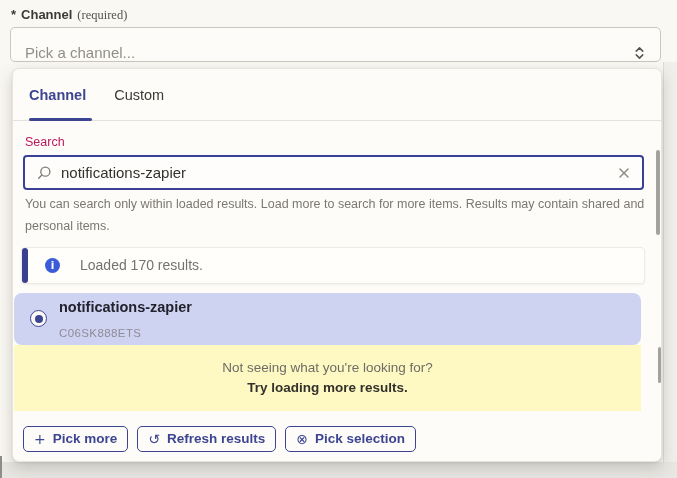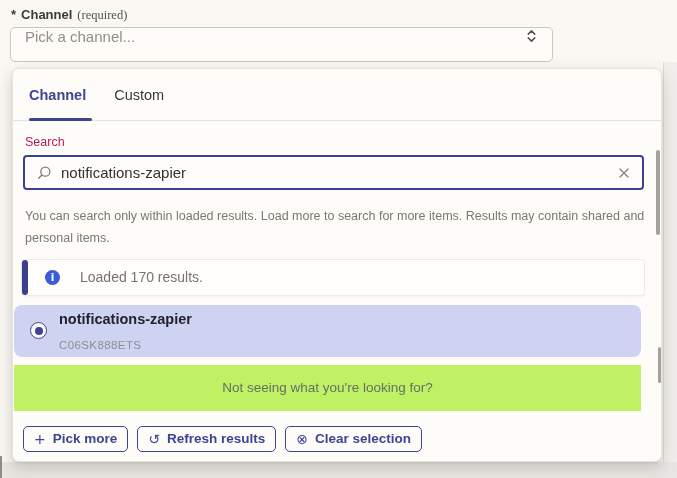--- a/index.html
+++ b/index.html
@@ -16,23 +16,23 @@
   .left-sliver { position:absolute; left:0; top:456px; width:2px; height:22px;
                  background:#8f8e89; }
 
   
   .field-label { position:absolute; left:11px; top:7px; display:flex;
                  align-items:baseline; gap:5px; }
   .req-marker, .field-name { font-size:13px; font-weight:700; color:#3b3a34; }
   .req-note { font-size:12.5px; color:#55534d;font-family:Liberation Serif, serif; }
 
   
-  .select-control { position:absolute; left:10px; top:27px; width:543px; height:35px;
+  .select-control { position:absolute; left:10px; top:27px; width:651px; height:35px;
                     background:#fdfcf8; border:1px solid #c9c7c0; border-radius:5px;
-                    display:flex; align-items:flex-start; padding:0 14px; cursor:pointer; }
+                    display:flex; align-items:flex-end; padding:0 14px; cursor:pointer; }
   .select-placeholder { flex:1; font-size:15px; color:#928f88; }
   .updown-icon { width:13px; height:16px; flex:none; }
 
   
   .panel { position:absolute; left:12px; top:68px; width:650px; height:394px;
            background:#fdfcf9; border:1px solid #e6e4de; border-radius:7px;
            box-shadow:0 6px 16px rgba(92,85,70,.25), 0 1px 3px rgba(0,0,0,.08); }
   .tabs { height:52px; border-bottom:1px solid #e4e2dc; display:flex;
           padding-left:16px; gap:22px; }
   .tab { position:relative; display:flex; align-items:center; padding:0 6px 0 0;
@@ -44,21 +44,21 @@
   .search-label { display:block; margin:14px 10px 0 12px; font-size:12.5px; color:#be185d; }
   .search-box { margin:6px 17px 0 10px; height:35px; border:2px solid #3a4194;
                 border-radius:4px; background:#fefdfb; display:flex; align-items:center;
                 padding:0 11px; gap:9px; }
   .search-box input { flex:1; border:none; background:transparent; outline:none;
                       font-family:inherit; font-size:15px; color:#34322d; }
   .magnifier { width:16px; height:16px; flex:none; }
   .x-btn { background:none; border:none; padding:0; width:14px; height:14px;
            flex:none; cursor:pointer; }
 
-  .help { margin:16px 14px 0 12px; font-size:12.5px; line-height:1.75; color:#7b7870; }
+  .help { margin:4px 14px 0 12px; font-size:12.5px; line-height:1.75; color:#7b7870; }
 
   .alert { margin:9px 16px 0 8px; height:37px; background:#fffefb;
            border:1px solid #ecebe4; border-radius:4px;
            box-shadow:0 1px 2px rgba(0,0,0,.05); display:flex; align-items:center; }
   .alert-bar { width:6px; align-self:stretch; background:#3a4090; border-radius:4px; }
   .info-badge { width:15px; height:15px; border-radius:50%; background:#3b5cd8;
                 color:#fff; font-size:10.5px; font-weight:700; line-height:1;
                 display:flex; align-items:center; justify-content:center;
                 margin-left:17px; flex:none; font-family:"DejaVu Sans",sans-serif; }
   .alert-text { margin-left:20px; font-size:14px; color:#737373; }
@@ -67,21 +67,21 @@
                 border-radius:8px; display:flex; align-items:center;
                 padding:6px 0 6px 16px; cursor:pointer; }
   .radio { width:17px; height:17px; border-radius:50%; border:1.5px solid #3d4592;
            background:#fbfaf6; position:relative; flex:none; }
   .radio::after { content:''; position:absolute; inset:3.5px; border-radius:50%;
                   background:#3d4592; }
   .result-texts { margin-left:12px; }
   .result-title { font-size:14.5px; font-weight:700; color:#23222c; }
   .result-id { font-size:11.5px; color:#8e8c96; letter-spacing:.4px; margin-top:12px; }
 
-  .empty-hint { margin:8px 20px 0 1px; background:#bef264; padding:15px 0 16px;
+  .empty-hint { margin:0 20px 0 1px; background:#fef9c3; padding:15px 0 16px;
                 text-align:center; }
   .hint1 { font-size:13.5px; color:#6e6c65; }
   .hint2 { font-size:13.5px; font-weight:700; color:#33312b; margin-top:5px; }
 
   .actions { margin:15px 0 0 10px; display:flex; gap:9px; }
   .action-btn { display:inline-flex; align-items:center; gap:7px; height:26px;
                 padding:0 10px; border:1px solid #3d4592; border-radius:5px;
                 background:transparent; color:#3d4592; font-size:13.5px;
                 font-weight:700; font-family:inherit; cursor:pointer; }
   .btn-icon { font-family:"DejaVu Sans",sans-serif; font-size:14px; font-weight:400;
@@ -149,34 +149,35 @@
     <div class="result-row">
       <span class="radio"></span>
       <div class="result-texts">
         <div class="result-title">notifications-zapier</div>
         <div class="result-id">C06SK888ETS</div>
       </div>
     </div>
 
     <div class="empty-hint">
       <div class="hint1">Not seeing what you're looking for?</div>
+      <div class="hint2">Try loading more results.</div>
     </div>
 
     <div class="actions">
       <button class="action-btn">
         <span class="btn-icon">+</span>
         <span>Pick more</span>
       </button>
       <button class="action-btn">
         <span class="btn-icon">↺</span>
         <span>Refresh results</span>
       </button>
       <button class="action-btn">
         <span class="btn-icon">⊗</span>
-        <span>Clear selection</span>
+        <span>Pick selection</span>
       </button>
     </div>
 
   </div>
 
   <div class="sb-thumb one"></div>
   <div class="sb-thumb two"></div>
 
 </div>
 

